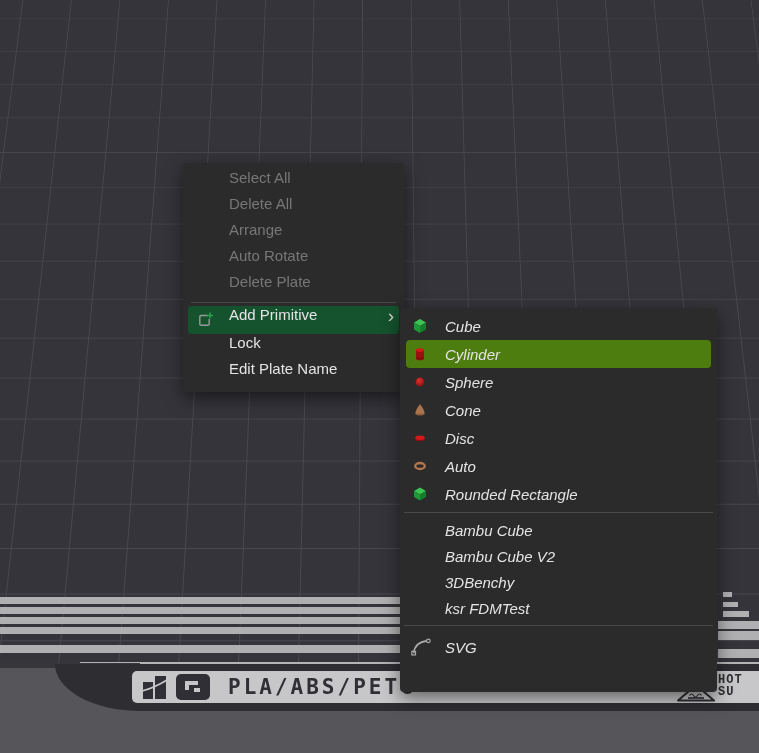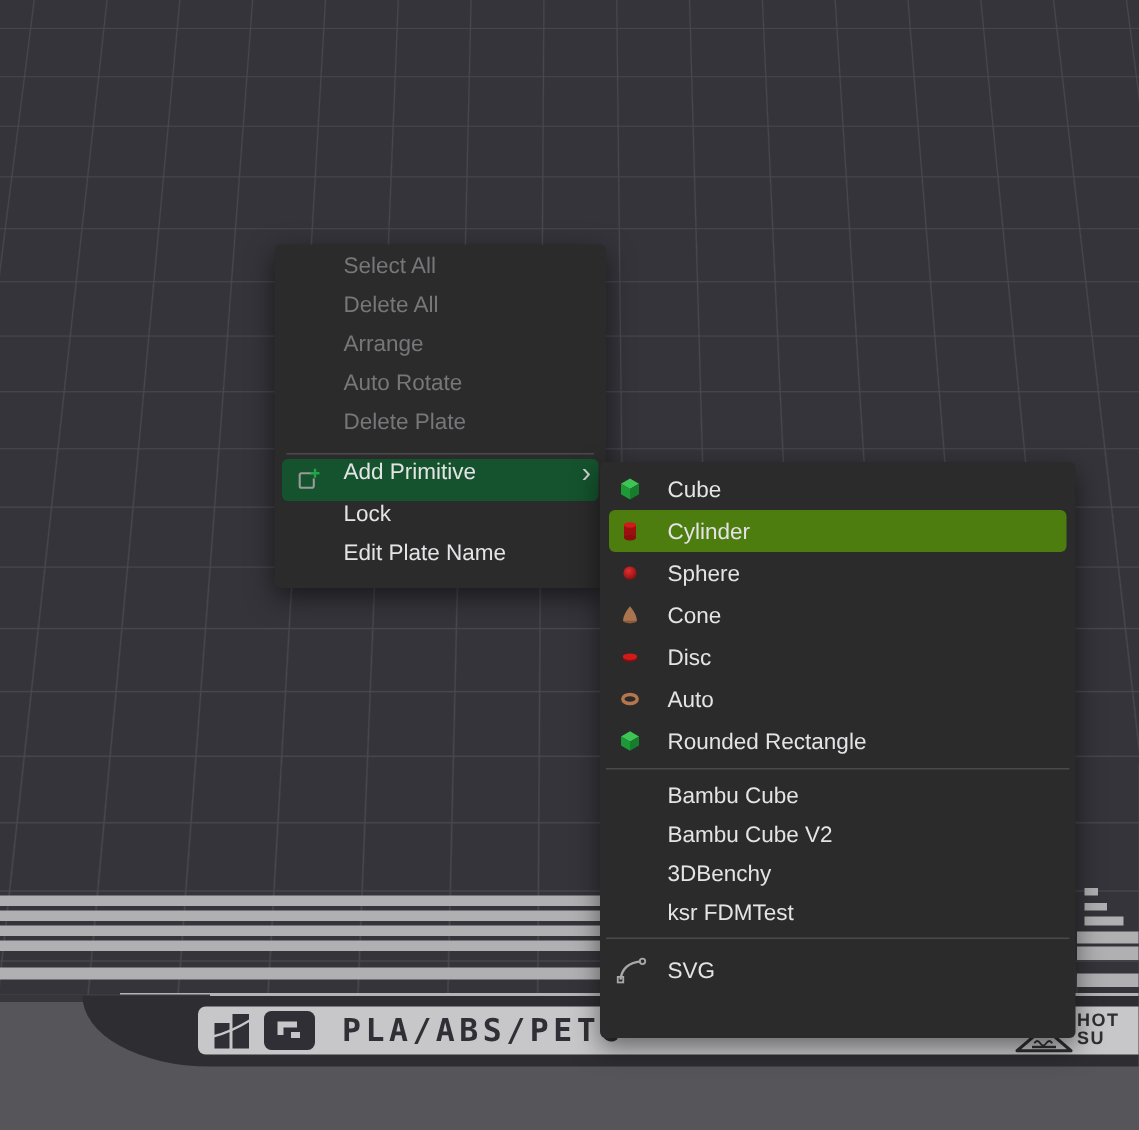--- a/index.html
+++ b/index.html
@@ -52,30 +52,30 @@
   .band-logo2{margin-left:7px;width:36px;height:28px;flex:0 0 auto;}
   .band-text{
     margin-left:17px;font-size:21px;font-weight:bold;color:#2f2f35;
     letter-spacing:3px;font-family:"DejaVu Sans Mono", monospace;
     white-space:nowrap;
   }
   .warn-tri{position:absolute;left:544px;top:13px;width:40px;height:18px;}
   .hot-text{
     position:absolute;left:586px;top:3px;
     font-size:12px;font-weight:bold;line-height:12px;letter-spacing:1px;
-    color:#2e2e33;font-family:Liberation Sans, sans-serif;white-space:nowrap;
+    color:#2e2e33;font-family:Liberation Mono, monospace;white-space:nowrap;
   }
   
   .menu{
     position:absolute;background:#2b2b2b;border-radius:4px;
     box-shadow:0 6px 18px rgba(0,0,0,.5);
     color:#e4e4e6;font-size:15px;
   }
   .menu-main{left:183px;top:163px;width:221px;height:229px;padding-top:6px;box-sizing:border-box;}
-  .menu-sub{left:400px;top:308px;width:317px;height:384px;padding-top:4px;box-sizing:border-box;}
+  .menu-sub{left:400px;top:308px;width:317px;height:384px;padding-top:4px;box-sizing:border-box;font-style:italic;}
   .row{height:26px;display:flex;align-items:flex-start;padding:0 10px 0 46px;position:relative;}
   .row.disabled{color:#77777a;}
   .row .mi-icon{position:absolute;left:13px;top:50%;transform:translateY(-50%);width:18px;height:18px;}
   .row .chevron{margin-left:auto;color:#d0d0d0;font-size:19px;line-height:1;padding-bottom:2px;}
   .row.parent-active{background:#14532d;border-radius:4px;margin:0 5px;padding:0 5px 0 41px;height:28px;}
   .row.parent-active .mi-icon{left:8px;}
   .sep{border-top:1px solid #4a4a4c;margin:3px 8px;height:0;}
   .srow{height:28px;display:flex;align-items:center;padding-left:39px;position:relative;margin:0 6px;border-radius:4px;}
   .srow .mi-icon{position:absolute;left:6px;top:50%;transform:translateY(-50%);width:16px;height:16px;}
   .srow.hl{background:#4d7c0f;}

